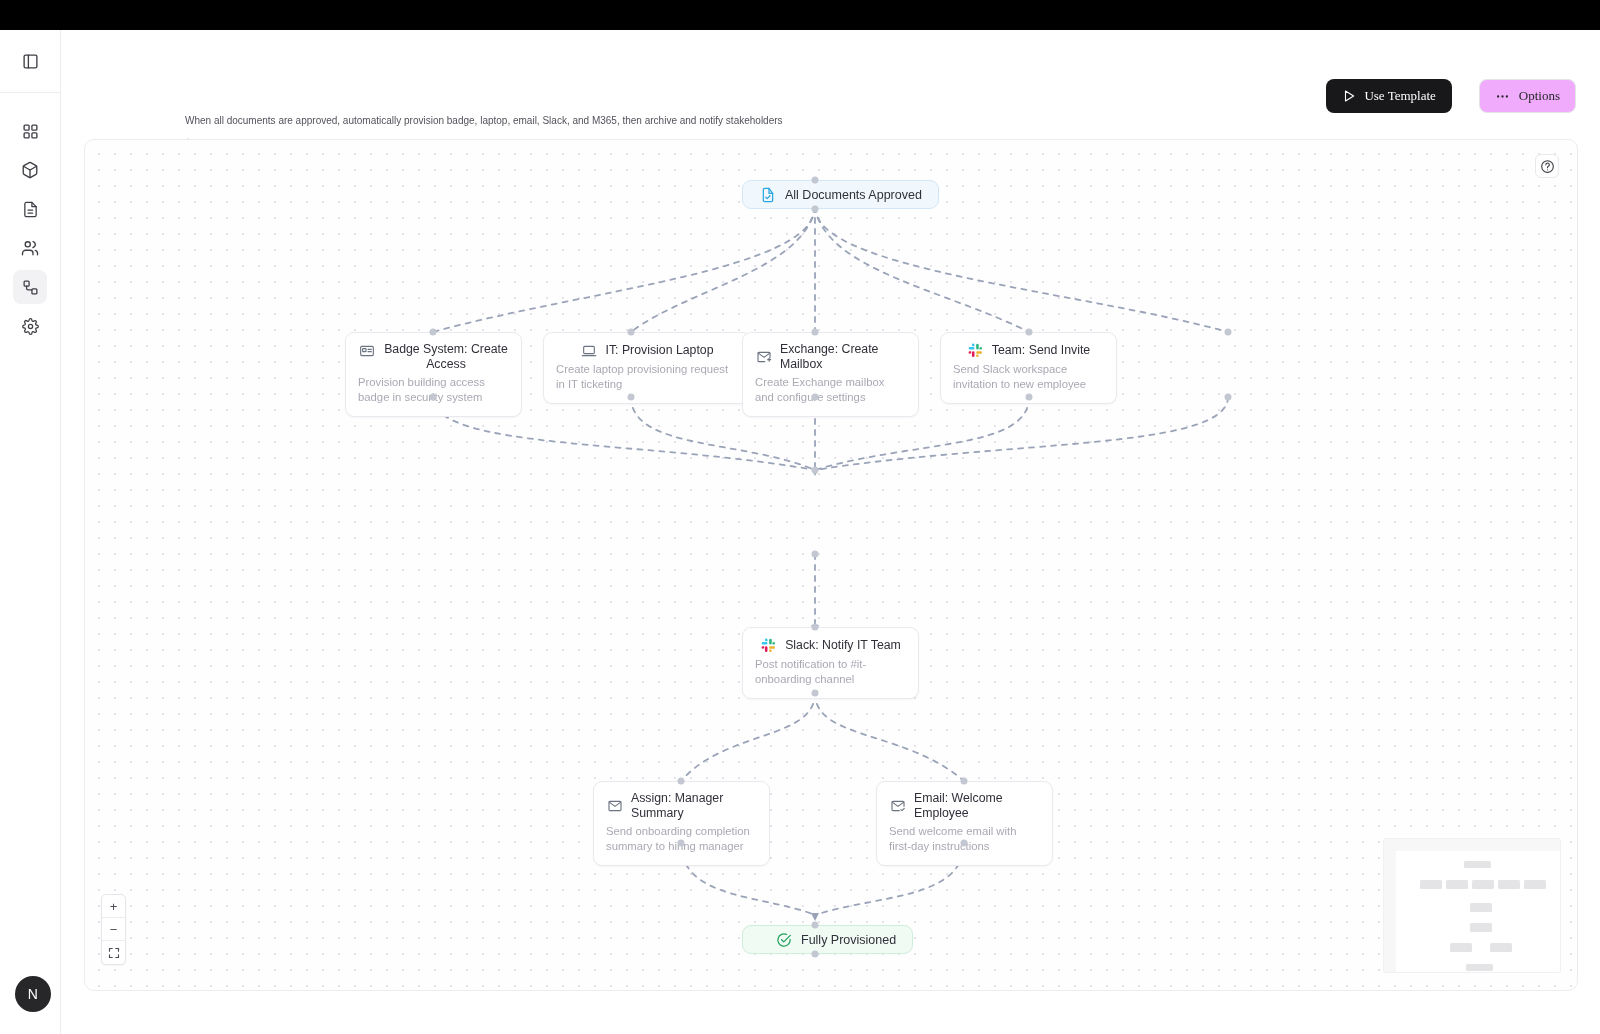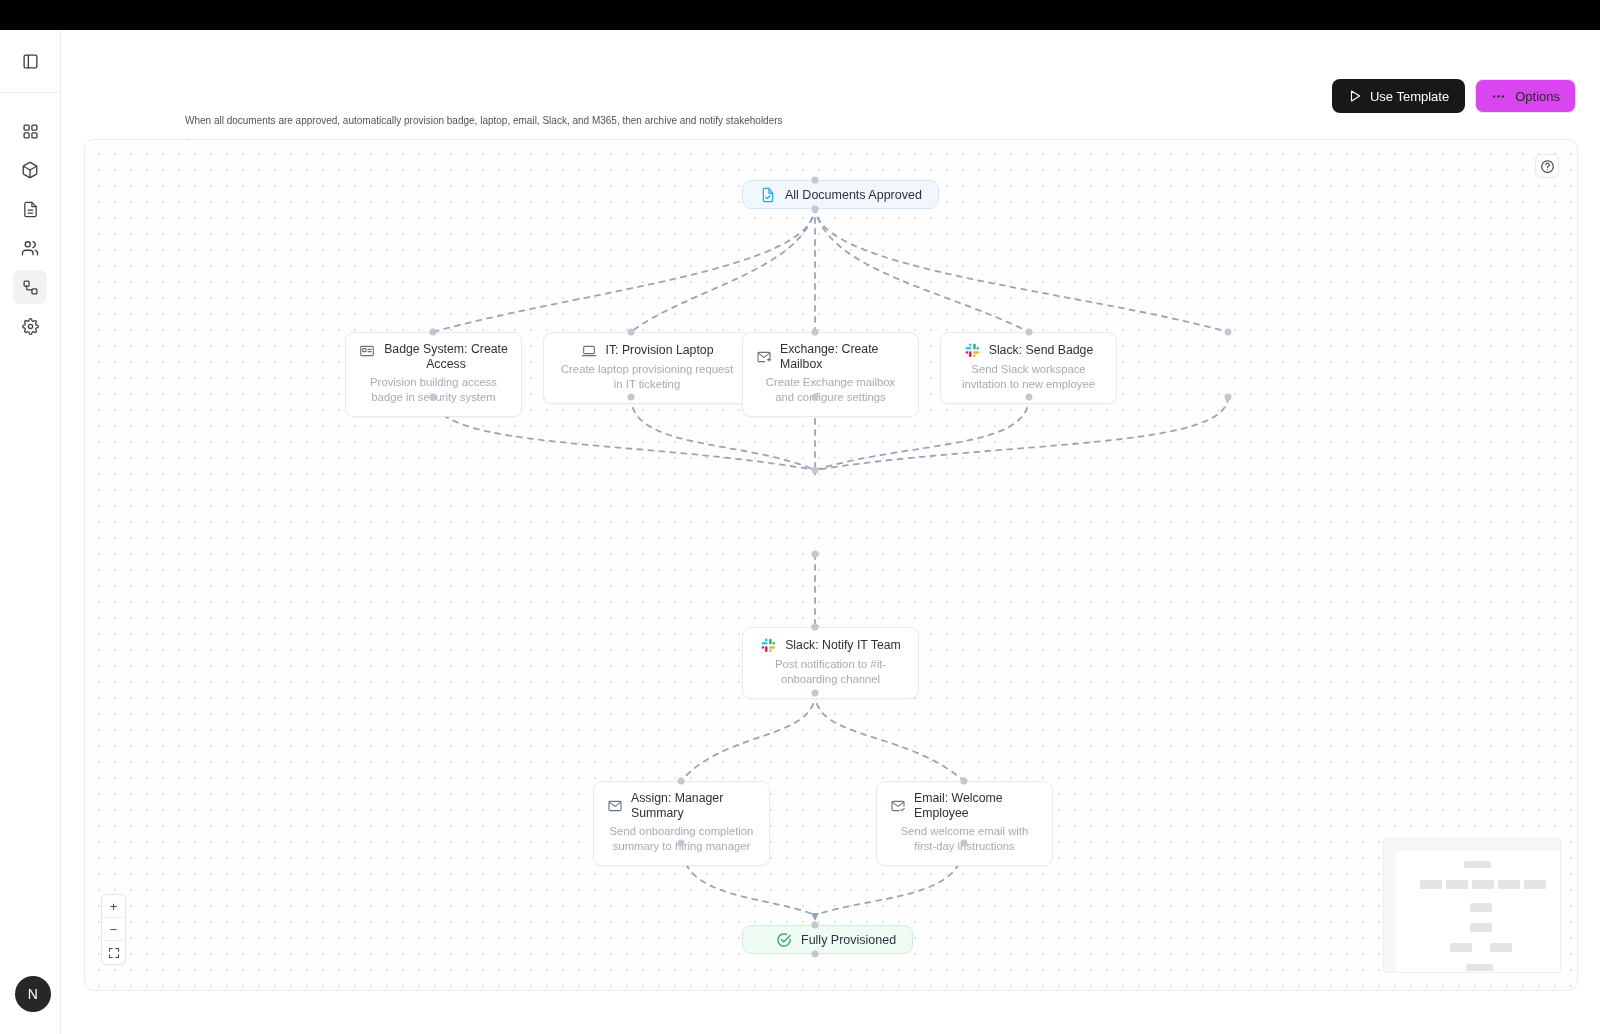--- a/index.html
+++ b/index.html
@@ -48,29 +48,29 @@
   .hdr-desc {
     position: absolute; left: 124px; top: 85px;
     font-size: 10px; color: #52525b;
   }
   .hdr-meta {
     position: absolute; left: 124px; top: 107px;
     display: flex; align-items: center; gap: 16px;
     font-size: 12px; color: #8e8e97;
   }
   .meta-item { display: flex; align-items: center; gap: 5px; }
-  .hdr-actions { position: absolute; right: 24px; top: 49px; display: flex; gap: 10px; }
+  .hdr-actions { position: absolute; right: 24px; top: 49px; display: flex; gap: 27px; font-family: Liberation Serif, serif; }
   .btn-primary {
     display: flex; align-items: center; gap: 8px;
     background: #18181b; color: #fff; border-radius: 8px;
     padding: 0 16px; height: 34px; font-size: 13px; font-weight: 500; cursor: pointer;
   }
   .btn-ghost {
     display: flex; align-items: center; gap: 9px;
-    background: #d946ef; color: #27272a; border: 1px solid #e4e4e7; border-radius: 8px;
+    background: #f0abfc; color: #27272a; border: 1px solid #e4e4e7; border-radius: 8px;
     padding: 0 15px; height: 34px; font-size: 13px; font-weight: 500; cursor: pointer;
   }
   
   .canvas {
     position: absolute; left: 84px; top: 139px; width: 1494px; height: 852px;
     border: 1px solid #ececed; border-radius: 10px; overflow: hidden;
     background-color: #fefeff;
     background-image: radial-gradient(#e2e2e8 1.05px, transparent 1.05px);
     background-size: 16px 16px; background-position: 6px 6px;
   }
@@ -80,21 +80,21 @@
   .node {
     position: absolute; background: #fff; border: 1px solid #eaeaee;
     border-radius: 9px; box-shadow: 0 1px 2px rgba(16,24,40,.04);
     padding: 9px 12px 11px; cursor: pointer;
   }
   .node-head { display: flex; align-items: center; gap: 8px; }
   .node-ico { flex: 0 0 auto; width: 17px; height: 17px; display:flex; align-items:center; justify-content:center; }
   .node-title { font-size: 12.3px; color: #30303a; line-height: 15px; }
   .node-sub {
     font-size: 11.3px; color: #a9a9b4; line-height: 15px;
-    text-align: center; margin-top: 3px;
+    margin-top: 3px;
   }
   .node.wrap-title .node-head { align-items: flex-start; }
   .node.wrap-title .node-title { text-align: center; flex: 1; }
   .node.centered .node-head { justify-content: center; }
   
   .pill {
     position: absolute; display: flex; align-items: center; gap: 9px;
     border-radius: 9px; padding: 0 16px; height: 29px; cursor: pointer;
   }
   .pill-trigger { background: #f0f7fd; border: 1px solid #d3e6f7; text-align: center; }
@@ -335,21 +335,21 @@
     <div class="node centered" style="left:855px; top:192px; width:177px;">
       <div class="node-head">
         <span class="node-ico">
           <svg width="15" height="15" viewBox="0 0 24 24">
             <path fill="#e01e5a" d="M5.1 15.1a2.1 2.1 0 1 1-2.1-2.1h2.1zM6.2 15.1a2.1 2.1 0 0 1 4.2 0v5.2a2.1 2.1 0 0 1-4.2 0z"></path>
             <path fill="#36c5f0" d="M8.3 5.1a2.1 2.1 0 1 1 2.1-2.1v2.1zM8.3 6.2a2.1 2.1 0 0 1 0 4.2H3.1a2.1 2.1 0 0 1 0-4.2z"></path>
             <path fill="#2eb67d" d="M18.3 8.3a2.1 2.1 0 1 1 2.1 2.1h-2.1zM17.2 8.3a2.1 2.1 0 0 1-4.2 0V3.1a2.1 2.1 0 0 1 4.2 0z"></path>
             <path fill="#ecb22e" d="M15.1 18.3a2.1 2.1 0 1 1-2.1 2.1v-2.1zM15.1 17.2a2.1 2.1 0 0 1 0-4.2h5.2a2.1 2.1 0 0 1 0 4.2z"></path>
           </svg>
         </span>
-        <span class="node-title">Slack: Send Badge</span>
+        <span class="node-title">Team: Send Invite</span>
       </div>
       <div class="node-sub">Send Slack workspace invitation to new employee</div>
     </div>
     <div class="handle" style="left:944px; top:192px;"></div>
     <div class="handle" style="left:944px; top:257px;"></div>
 
     <div class="handle" style="left:1143px; top:192px;"></div>
     <div class="handle" style="left:1143px; top:257px;"></div>
 
     <div class="handle" style="left:730px; top:330px;"></div>

